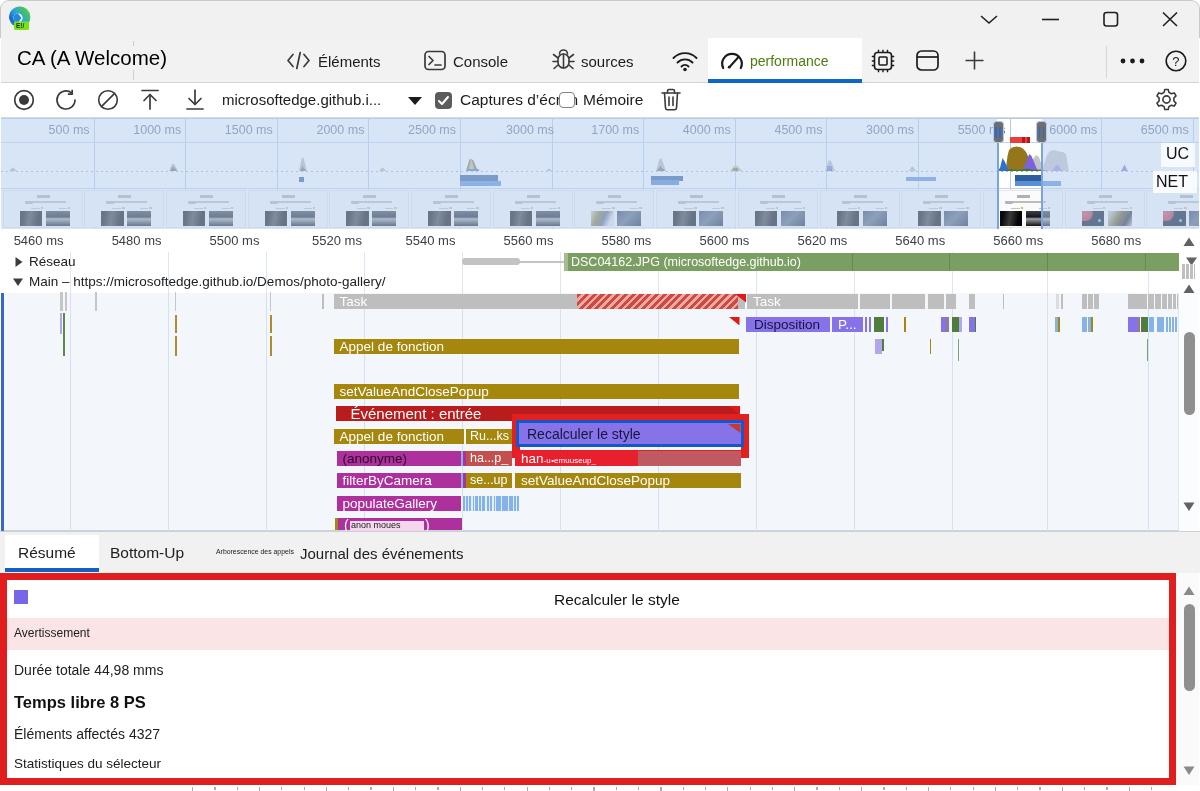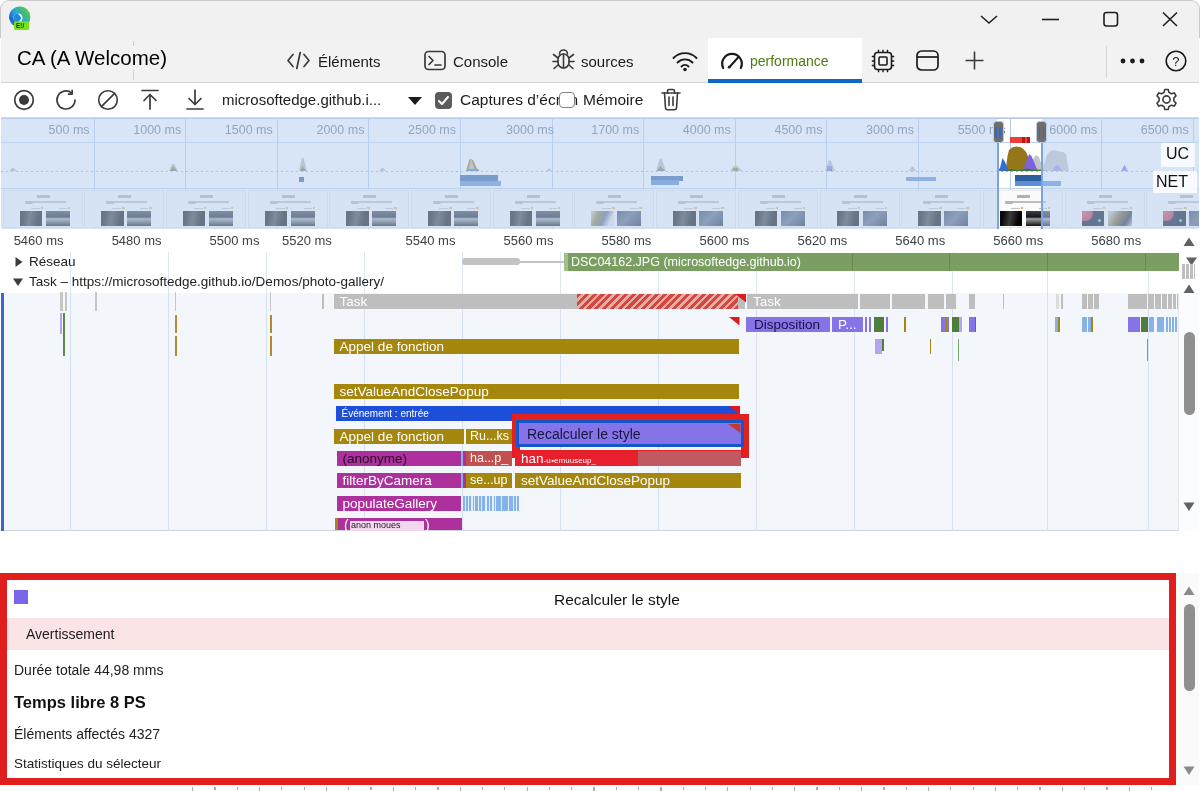--- a/index.html
+++ b/index.html
@@ -518,21 +518,21 @@
   <div class="p" style="left:998.1px;top:8.5px;width:1.5px;height:11px;background:#2a6ad0"></div>
   <div class="p" style="left:1039.5px;top:6px;width:2px;height:105px;background:#7da3de"></div>
   <div class="p" style="left:1035.0px;top:3px;width:11px;height:22px;background:#6e6e6e;border:1px solid #b6cae6;border-radius:3.5px"></div>
   <div class="p" style="left:1037.9px;top:8.5px;width:1.5px;height:11px;background:#2a6ad0"></div>
   <div class="p" style="left:1041.6px;top:8.5px;width:1.5px;height:11px;background:#2a6ad0"></div>
   </div>
   <div class="abs" id="ruler">
   <div class="p rl" style="left:-7.5px;top:4px;width:70px;text-align:right">5460 ms</div>
   <div class="p rl" style="left:90.5px;top:4px;width:70px;text-align:right">5480 ms</div>
   <div class="p rl" style="left:188.4px;top:4px;width:70px;text-align:right">5500 ms</div>
-  <div class="p rl" style="left:281px;top:4px;width:70px;text-align:left">5520 ms</div>
+  <div class="p rl" style="left:301px;top:4px;width:70px;text-align:center">5520 ms</div>
   <div class="p rl" style="left:384.4px;top:4px;width:70px;text-align:right">5540 ms</div>
   <div class="p rl" style="left:482.4px;top:4px;width:70px;text-align:right">5560 ms</div>
   <div class="p rl" style="left:580.3px;top:4px;width:70px;text-align:right">5580 ms</div>
   <div class="p rl" style="left:678.3px;top:4px;width:70px;text-align:right">5600 ms</div>
   <div class="p rl" style="left:776.3px;top:4px;width:70px;text-align:right">5620 ms</div>
   <div class="p rl" style="left:874.2px;top:4px;width:70px;text-align:right">5640 ms</div>
   <div class="p rl" style="left:972.2px;top:4px;width:70px;text-align:right">5660 ms</div>
   <div class="p rl" style="left:1070.2px;top:4px;width:70px;text-align:right">5680 ms</div>
   </div>
   <div class="abs" id="netrow">
@@ -574,21 +574,21 @@
       <div class="p" style="left:558.6px;top:0;width:1px;height:21px;background:#dde7f3"></div>
       <div class="p" style="left:656.6px;top:0;width:1px;height:21px;background:#dde7f3"></div>
       <div class="p" style="left:754.6px;top:0;width:1px;height:21px;background:#dde7f3"></div>
       <div class="p" style="left:852.6px;top:0;width:1px;height:21px;background:#dde7f3"></div>
       <div class="p" style="left:950.5px;top:0;width:1px;height:21px;background:#dde7f3"></div>
       <div class="p" style="left:1046.0px;top:0;width:1px;height:21px;background:#dde7f3"></div>
       <div class="p" style="left:1146.5px;top:0;width:1px;height:21px;background:#dde7f3"></div>
   <svg class="p" style="left:11px;top:5px" width="12" height="10">
         <path d="M1 1.5 L11 1.5 L6 9 Z" fill="#3c3c3c"></path>
       </svg>
-  <div class="p" style="left:28px;top:2px;font-size:13.5px;color:#202124">Task – https://microsoftedge.github.io/Demos/photo-gallery/</div>
+  <div class="p" style="left:28px;top:2px;font-size:13.5px;color:#202124">Main – https://microsoftedge.github.io/Demos/photo-gallery/</div>
   <div class="p" style="left:1181px;top:-8px;width:2.5px;height:15px;background:#bfbfbf"></div>
   <div class="p" style="left:1185px;top:-8px;width:2.5px;height:15px;background:#bfbfbf"></div>
   <div class="p" style="left:1189px;top:-8px;width:2.5px;height:15px;background:#bfbfbf"></div>
   <div class="p" style="left:1192.5px;top:-8px;width:1.5px;height:15px;background:#bfbfbf"></div>
   </div>
   <div class="abs" id="flame">
   <div class="p" style="left:69.0px;top:0;width:1px;height:238px;background:#d6e1f0"></div>
   <div class="p" style="left:166.8px;top:0;width:1px;height:238px;background:#d6e1f0"></div>
   <div class="p" style="left:264.7px;top:0;width:1px;height:238px;background:#d6e1f0"></div>
   <div class="p" style="left:362.7px;top:0;width:1px;height:238px;background:#d6e1f0"></div>
@@ -616,21 +616,21 @@
         <path d="M0 0 L10.5 0 L10.5 8.5 Z" fill="#e01a1a"></path>
       </svg>
   <div class="p" style="left:58.8px;top:20px;width:2.6px;height:21px;background:#b3a6ee"></div>
   <div class="p" style="left:174px;top:22px;width:1.8px;height:18px;background:#b08a2e"></div>
   <div class="p" style="left:268.8px;top:22px;width:1.8px;height:18px;background:#b08a2e"></div>
   <div class="bar" style="left:332.6px;top:46.0px;width:405.9px;background:#a5870e;color:#fff;font-size:13.5px;padding-left:6px;height:15.2px">Appel de fonction</div>
   <div class="p" style="left:62.2px;top:20px;width:1.8px;height:43px;background:#5d8a4a"></div>
   <div class="p" style="left:174px;top:43px;width:1.8px;height:20px;background:#b08a2e"></div>
   <div class="p" style="left:268.8px;top:43px;width:1.8px;height:20px;background:#b08a2e"></div>
   <div class="bar" style="left:332.6px;top:90.7px;width:405.9px;background:#a5870e;color:#fff;font-size:13.5px;padding-left:6px;height:15.2px">setValueAndClosePopup</div>
-  <div class="bar" style="left:334.5px;top:113.1px;width:404px;background:#1d4ed8;color:#fff;font-size:10px;padding-left:6px;height:15.2px">Événement : entrée</div>
+  <div class="bar" style="left:334.5px;top:113.1px;width:404px;background:#b91c1c;color:#fff;font-size:15px;padding-left:15px;height:15.2px">Événement : entrée</div>
   <svg class="p" style="left:728px;top:113.1px" width="10.5" height="8.5">
         <path d="M0 0 L10.5 0 L10.5 8.5 Z" fill="#e01a1a"></path>
       </svg>
   <div class="bar" style="left:332.6px;top:135.5px;width:130.9px;background:#a5870e;color:#fff;font-size:13.5px;padding-left:6px;height:15.2px">Appel de fonction</div>
   <div class="bar" style="left:465px;top:135.5px;width:45.5px;background:#a5870e;color:#fff;font-size:12.5px;padding-left:4px;height:15.2px">Ru...ks</div>
   <div class="p" style="left:511px;top:121.2px;width:237px;height:44px;border:8px solid #e32020;background:transparent"></div>
   <div class="p" style="left:515px;top:127.4px;width:227.5px;height:26.5px;border:3px solid #1556c9;background:#8673e8"></div>
   <div class="p" style="left:526px;top:132.5px;font-size:14px;color:#16163f;white-space:nowrap">Recalculer le style</div>
   <svg class="p" style="left:727px;top:130.5px" width="12.5" height="9">
         <path d="M0 0 L12.5 0 L12.5 9 Z" fill="#c23a34"></path>
@@ -717,25 +717,33 @@
   <div class="p" style="left:1148px;top:23.7px;width:5.4px;height:15.2px;background:#85b2e8"></div>
   <div class="p" style="left:1155.6px;top:23.7px;width:7.6px;height:15.2px;background:#85b2e8"></div>
   <div class="p" style="left:1165.4px;top:23.7px;width:1.5px;height:15.2px;background:#85b2e8"></div>
   <div class="p" style="left:1168.4px;top:23.7px;width:1.5px;height:15.2px;background:#85b2e8"></div>
   <div class="p" style="left:1171.4px;top:23.7px;width:1.5px;height:15.2px;background:#85b2e8"></div>
   <div class="p" style="left:1174.4px;top:23.7px;width:1.5px;height:15.2px;background:#85b2e8"></div>
   <div class="p" style="left:1176.9px;top:23.7px;width:1.4px;height:15.2px;background:#85b2e8"></div>
   <div class="p" style="left:956.9px;top:46.0px;width:1.6px;height:22px;background:#7ba46a"></div>
   <div class="p" style="left:1145.8px;top:46.0px;width:1.7px;height:22px;background:#7ba46a"></div>
     </div>
+  <div class="abs" id="btabs">
+  <div class="p" style="left:5px;top:3px;width:94px;height:36px;background:#fff"></div>
+  <div class="p" style="left:5px;top:36px;width:94px;height:3.5px;background:#1160c7"></div>
+  <div class="p" style="left:18px;top:12px;font-size:15.5px;color:#202020">Résumé</div>
+  <div class="p" style="left:110px;top:12px;font-size:15.5px;color:#202020">Bottom-Up</div>
+  <div class="p" style="left:216px;top:14.5px;font-size:7.5px;color:#202020;transform:scaleX(0.92);transform-origin:0 0">Arborescence des appels</div>
+  <div class="p" style="left:300px;top:12.5px;font-size:15px;color:#202020">Journal des événements</div>
+  </div>
   <div class="abs" id="summary">
   <div class="p" style="left:7px;top:10px;width:14px;height:14px;background:#7766e8"></div>
   <div class="p" style="left:547px;top:11px;font-size:15.5px;color:#111">Recalculer le style</div>
   <div class="p" style="left:0px;top:38px;width:1162px;height:32px;background:#fbe4e6"></div>
-  <div class="p" style="left:19px;top:46px;font-size:14px;color:#202020">Avertissement</div>
+  <div class="p" style="left:7px;top:46px;font-size:12px;color:#202020">Avertissement</div>
   <div class="p" style="left:7px;top:82px;font-size:14px;color:#202020">Durée totale 44,98 mms</div>
   <div class="p" style="left:7px;top:113px;font-size:16.5px;font-weight:bold;color:#111">Temps libre 8 PS</div>
   <div class="p" style="left:7px;top:146px;font-size:14px;color:#202020">Éléments affectés 4327</div>
   <div class="p" style="left:7px;top:176px;font-size:13.5px;color:#202020">Statistiques du sélecteur</div>
   </div>
   <div class="abs" id="rightgutter"></div>
   <div class="abs" id="belowbox"></div>
 
   <div class="abs" style="left:1178px;top:293px;width:21px;height:238px;background:#fbfcfe;border-left:1px solid #e2e7ee"></div>
   <svg class="abs" style="left:1182.5px;top:237px" width="12" height="10">

